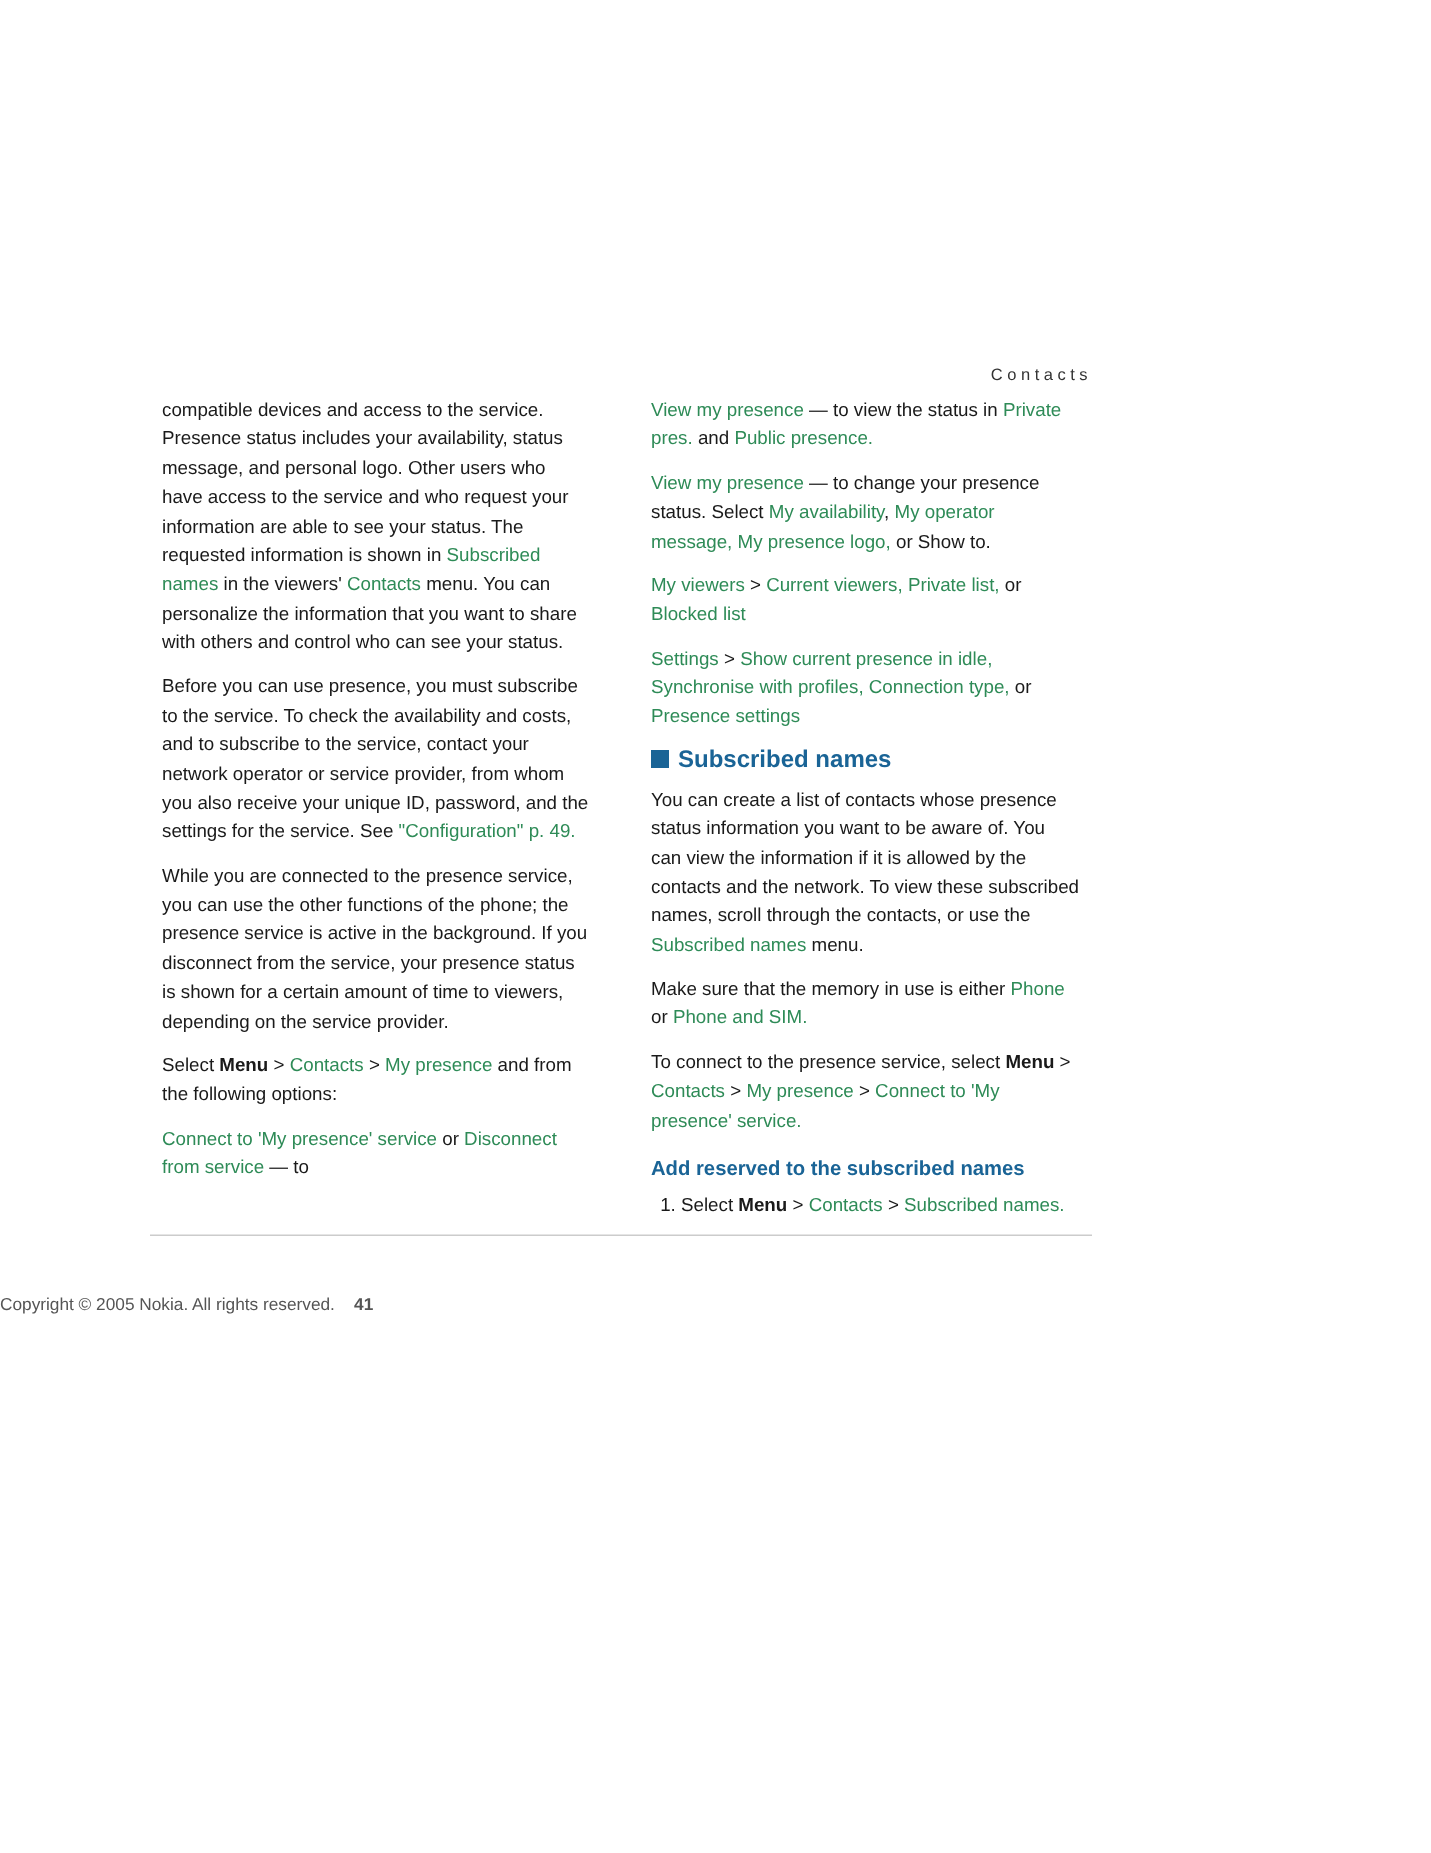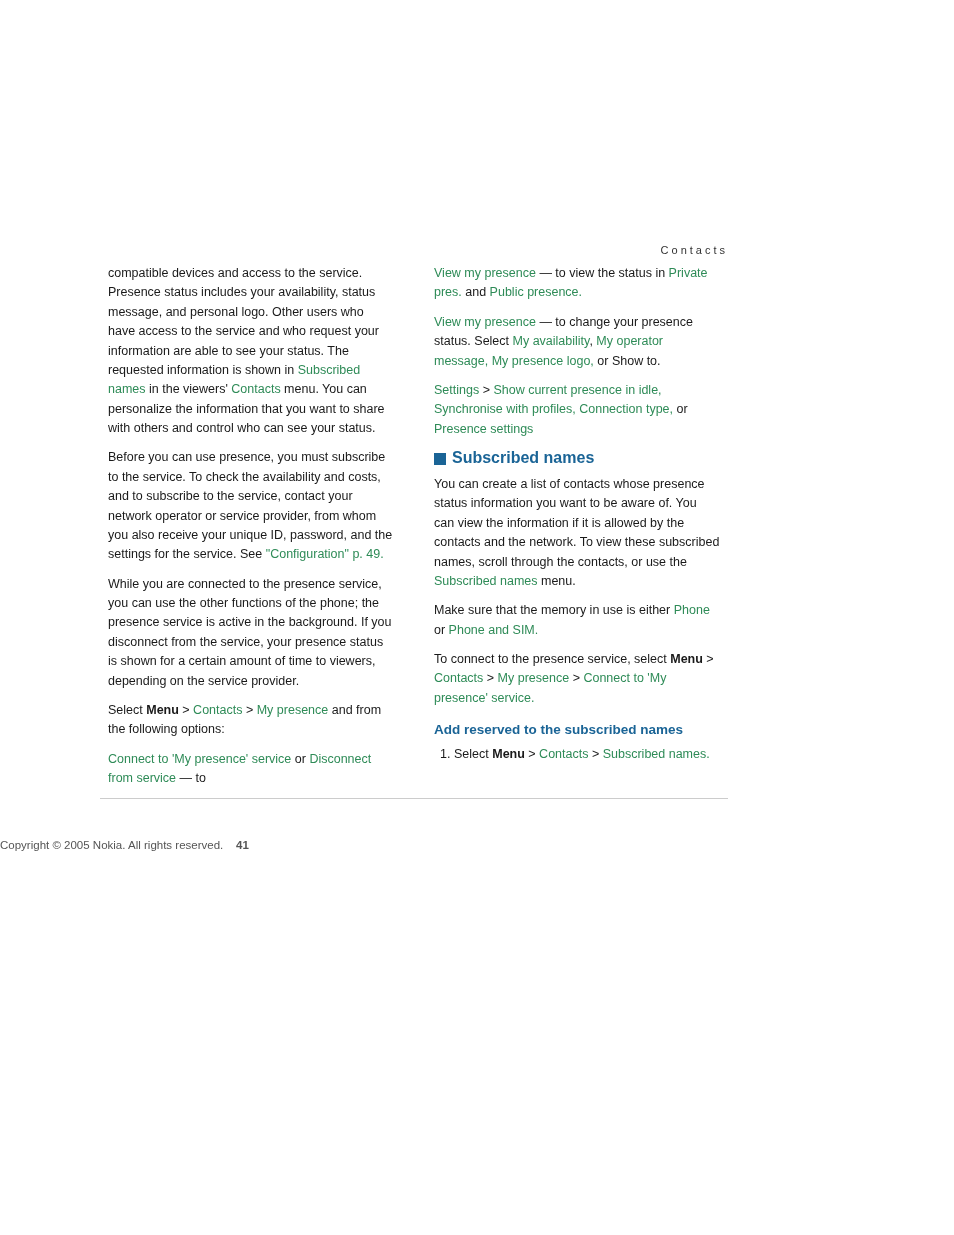--- a/index.html
+++ b/index.html
@@ -158,20 +158,23 @@
 
 
       <p>
         <span class="green-link">View my presence</span> — to view the status in <span class="green-link">Private pres.</span> and <span class="green-link">Public presence.</span>
       </p>
 
       <p>
         <span class="green-link">View my presence</span> — to change your presence status. Select <span class="green-link">My availability</span>, <span class="green-link">My operator message,</span> <span class="green-link">My presence logo,</span> or Show to.
       </p>
 
+      <p>
+        <span class="green-link">My viewers</span> &gt; <span class="green-link">Current viewers,</span> <span class="green-link">Private list,</span> or <span class="green-link">Blocked list</span>
+      </p>
 
       <p>
         <span class="green-link">Settings</span> &gt; <span class="green-link">Show current presence in idle,</span> <span class="green-link">Synchronise with profiles,</span> <span class="green-link">Connection type,</span> or <span class="green-link">Presence settings</span>
       </p>
 
       <div style="margin-top: 10px; margin-bottom: 8px;">
         <span class="section-square"></span><span class="blue-heading">Subscribed names</span>
       </div>
 
       <p>

